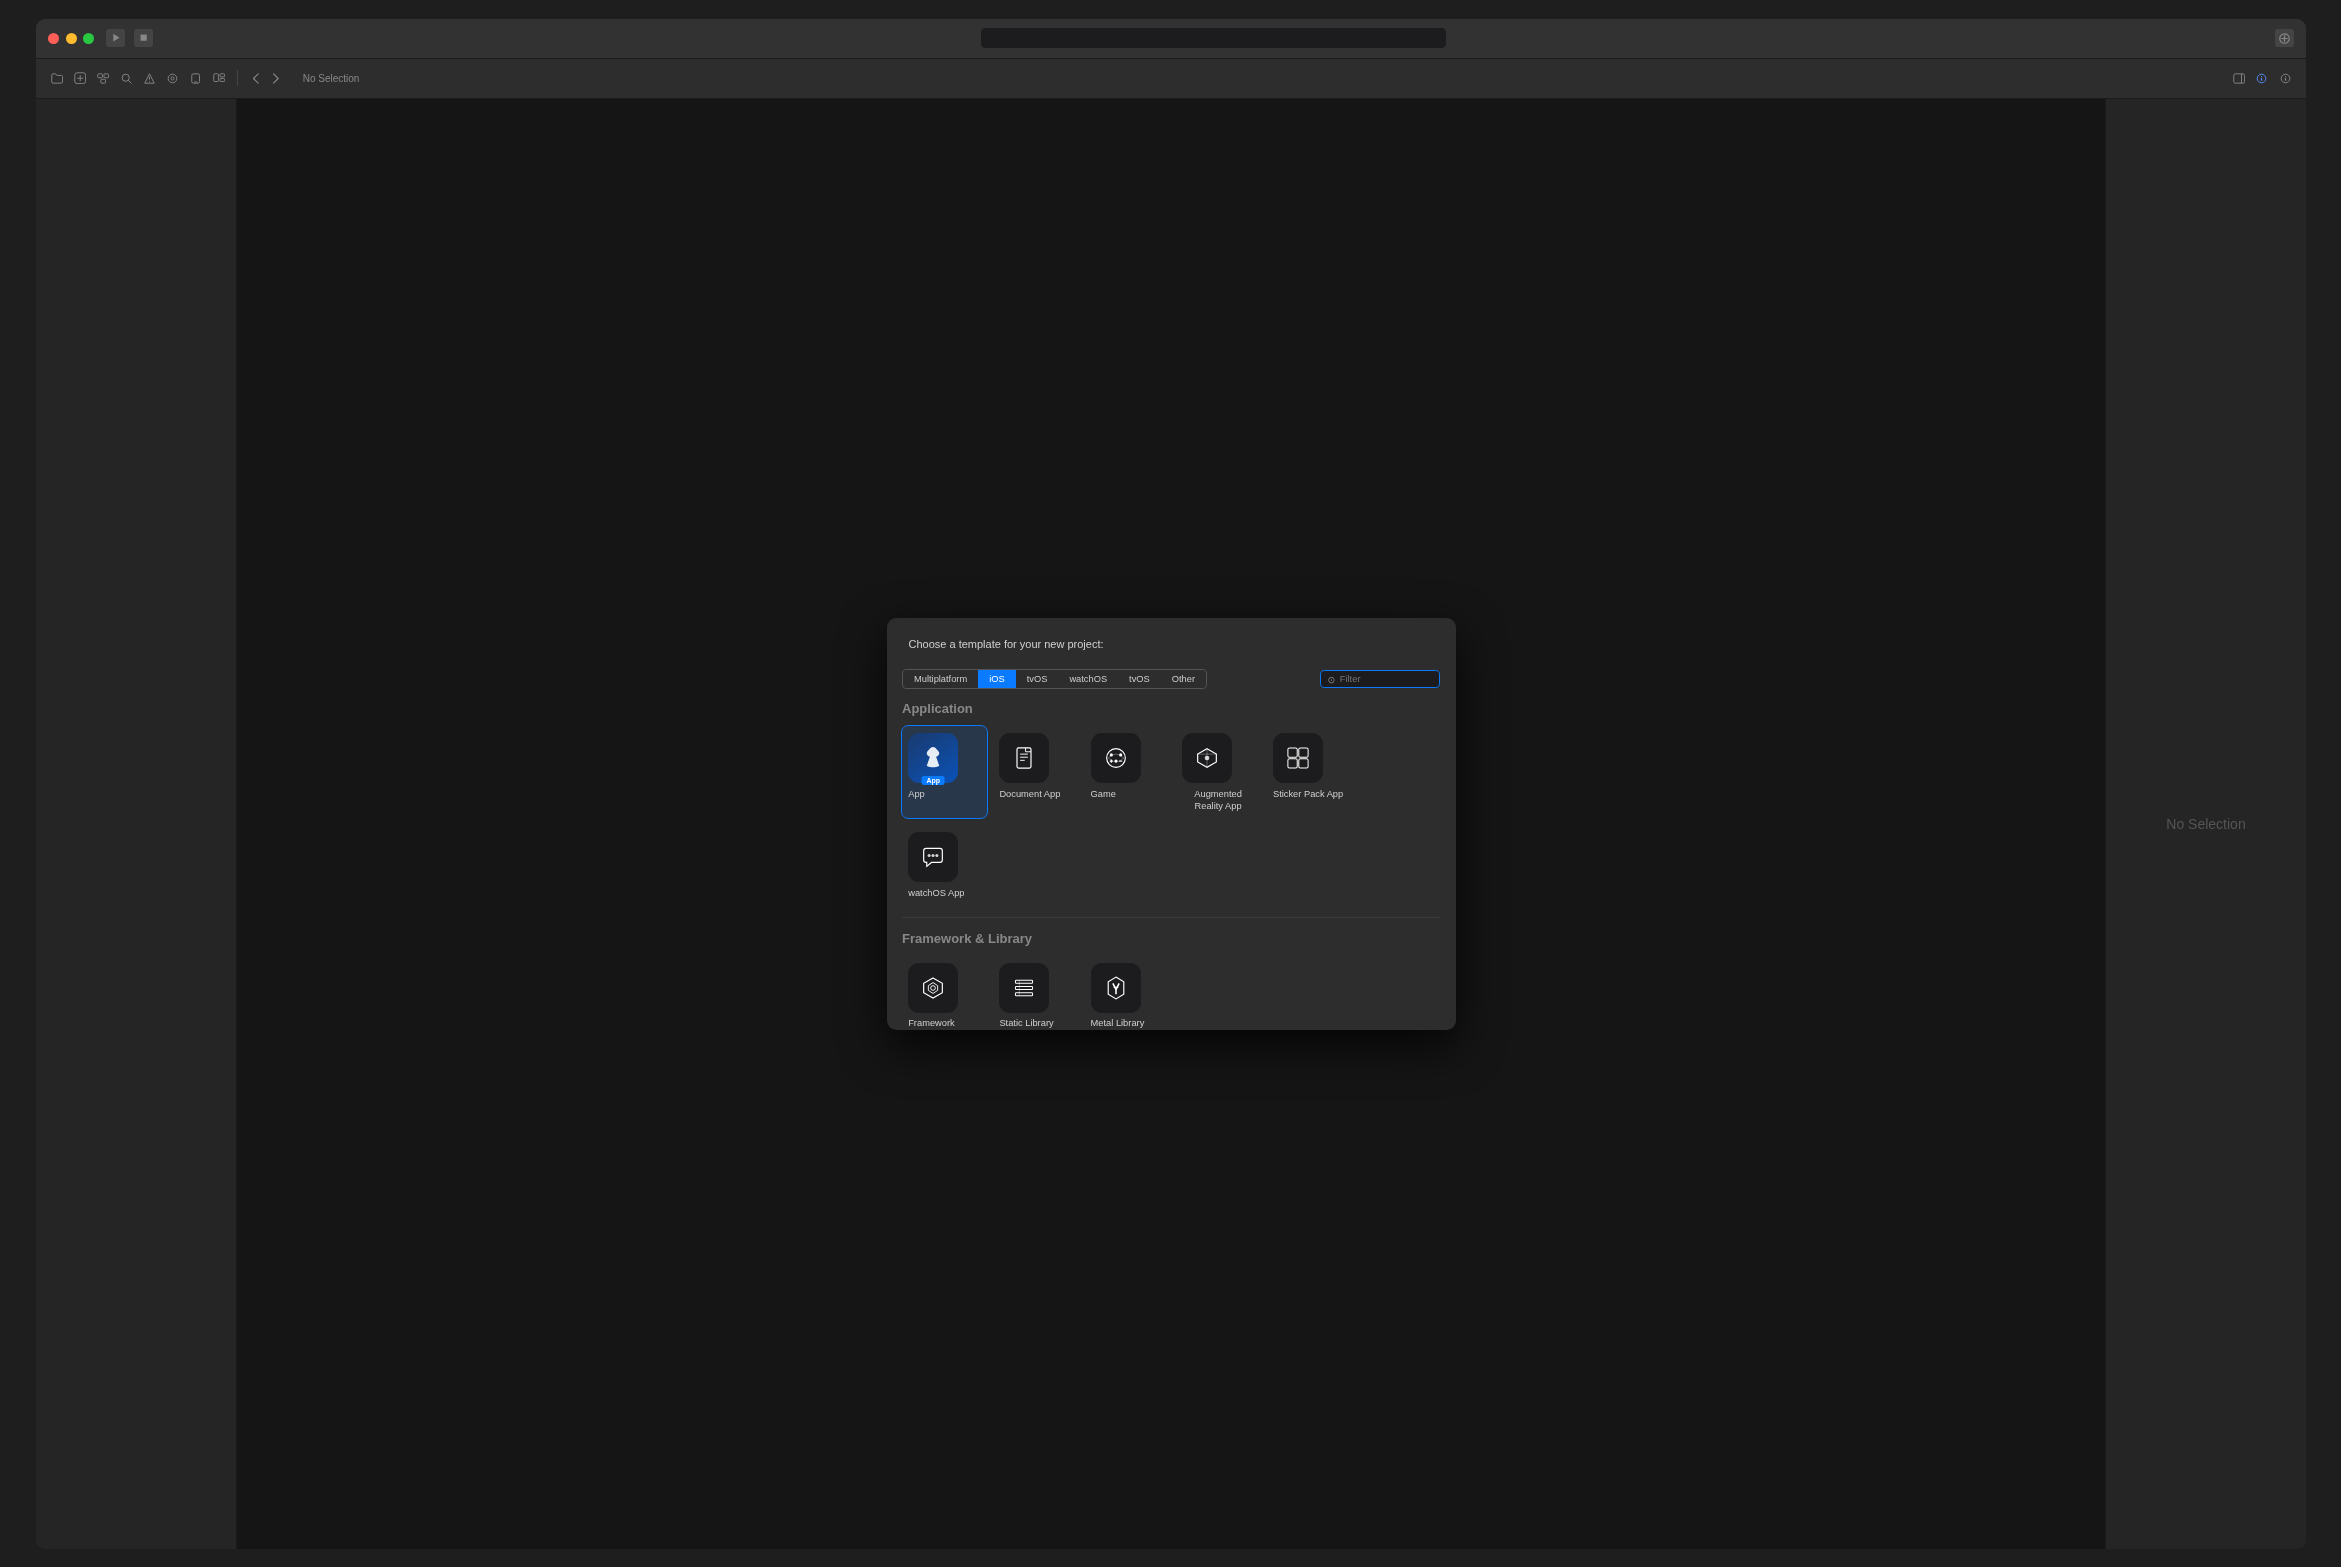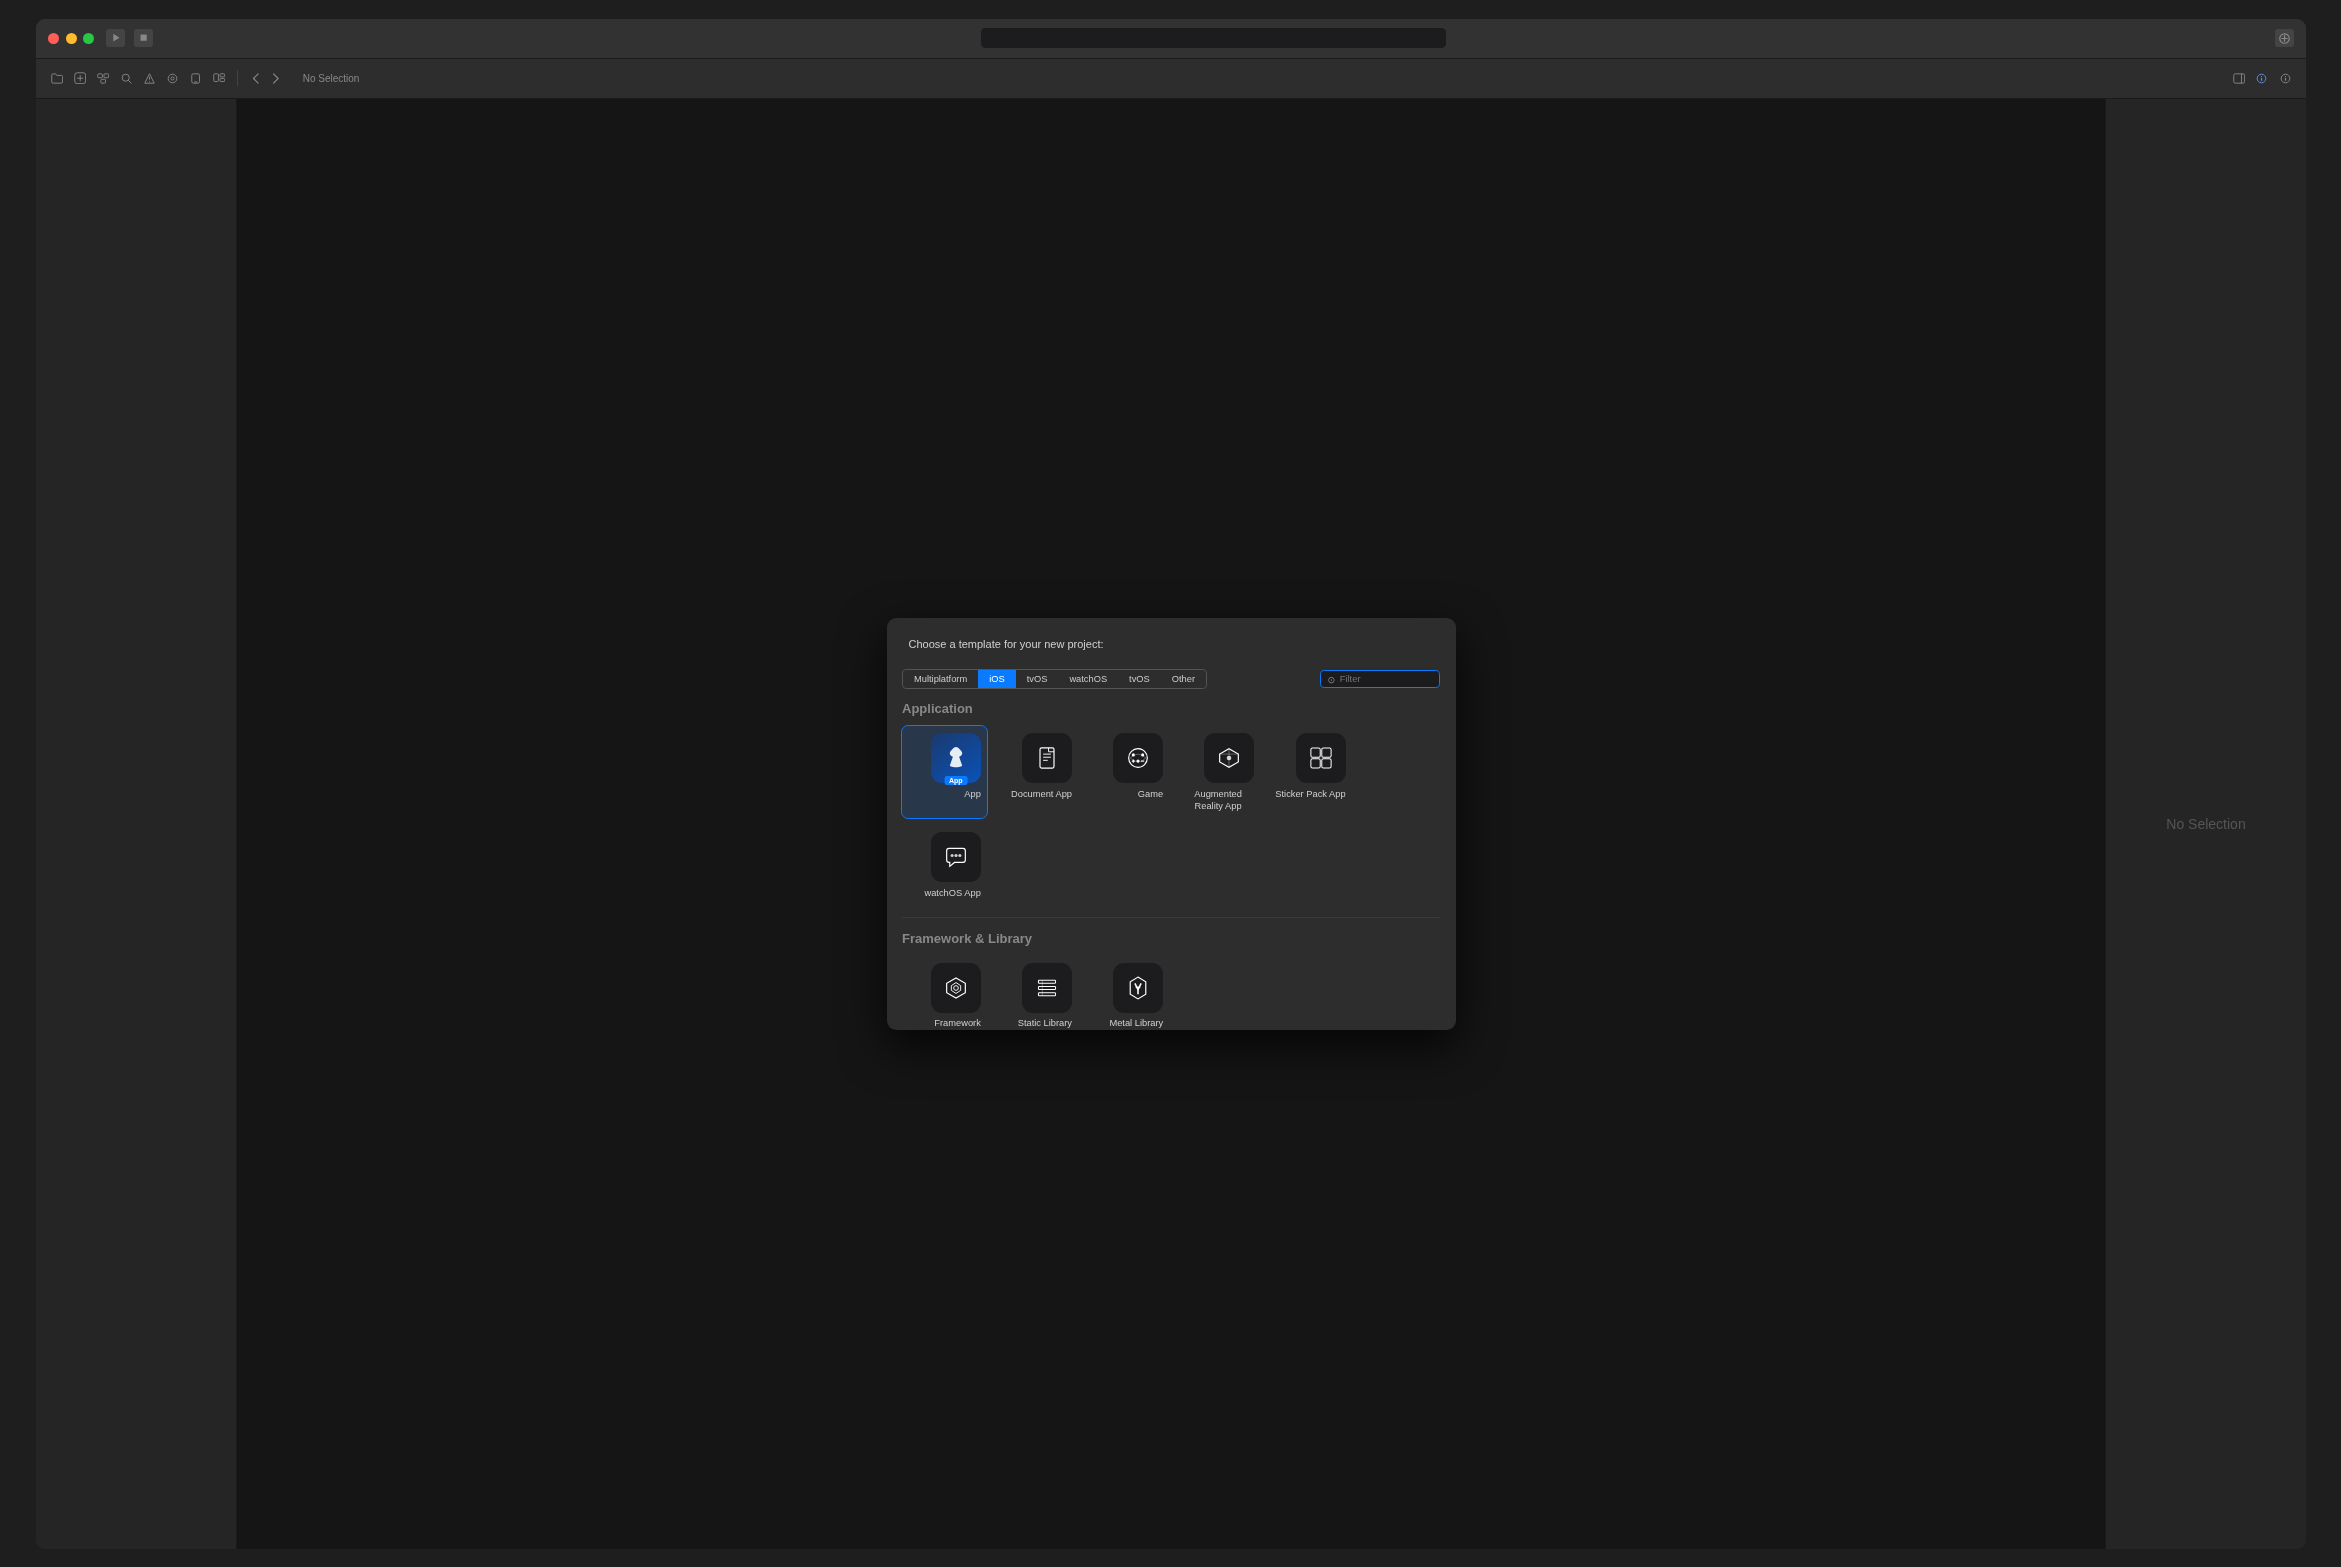--- a/index.html
+++ b/index.html
@@ -305,21 +305,21 @@
       display: flex;
       flex-wrap: wrap;
       gap: 6.2px;
       margin-bottom: 6.2px;
     }
 
     .template-item {
       width: 85px;
       display: flex;
       flex-direction: column;
-      align-items: flex-end;
+      align-items: flex-start;
       padding: 7.7px 6.2px 6.2px;
       border-radius: 6.2px;
       cursor: pointer;
       gap: 4.6px;
     }
 
     .template-item.selected {
       background: #0a7aff22;
       outline: 1.5px solid #0a7aff;
     }

